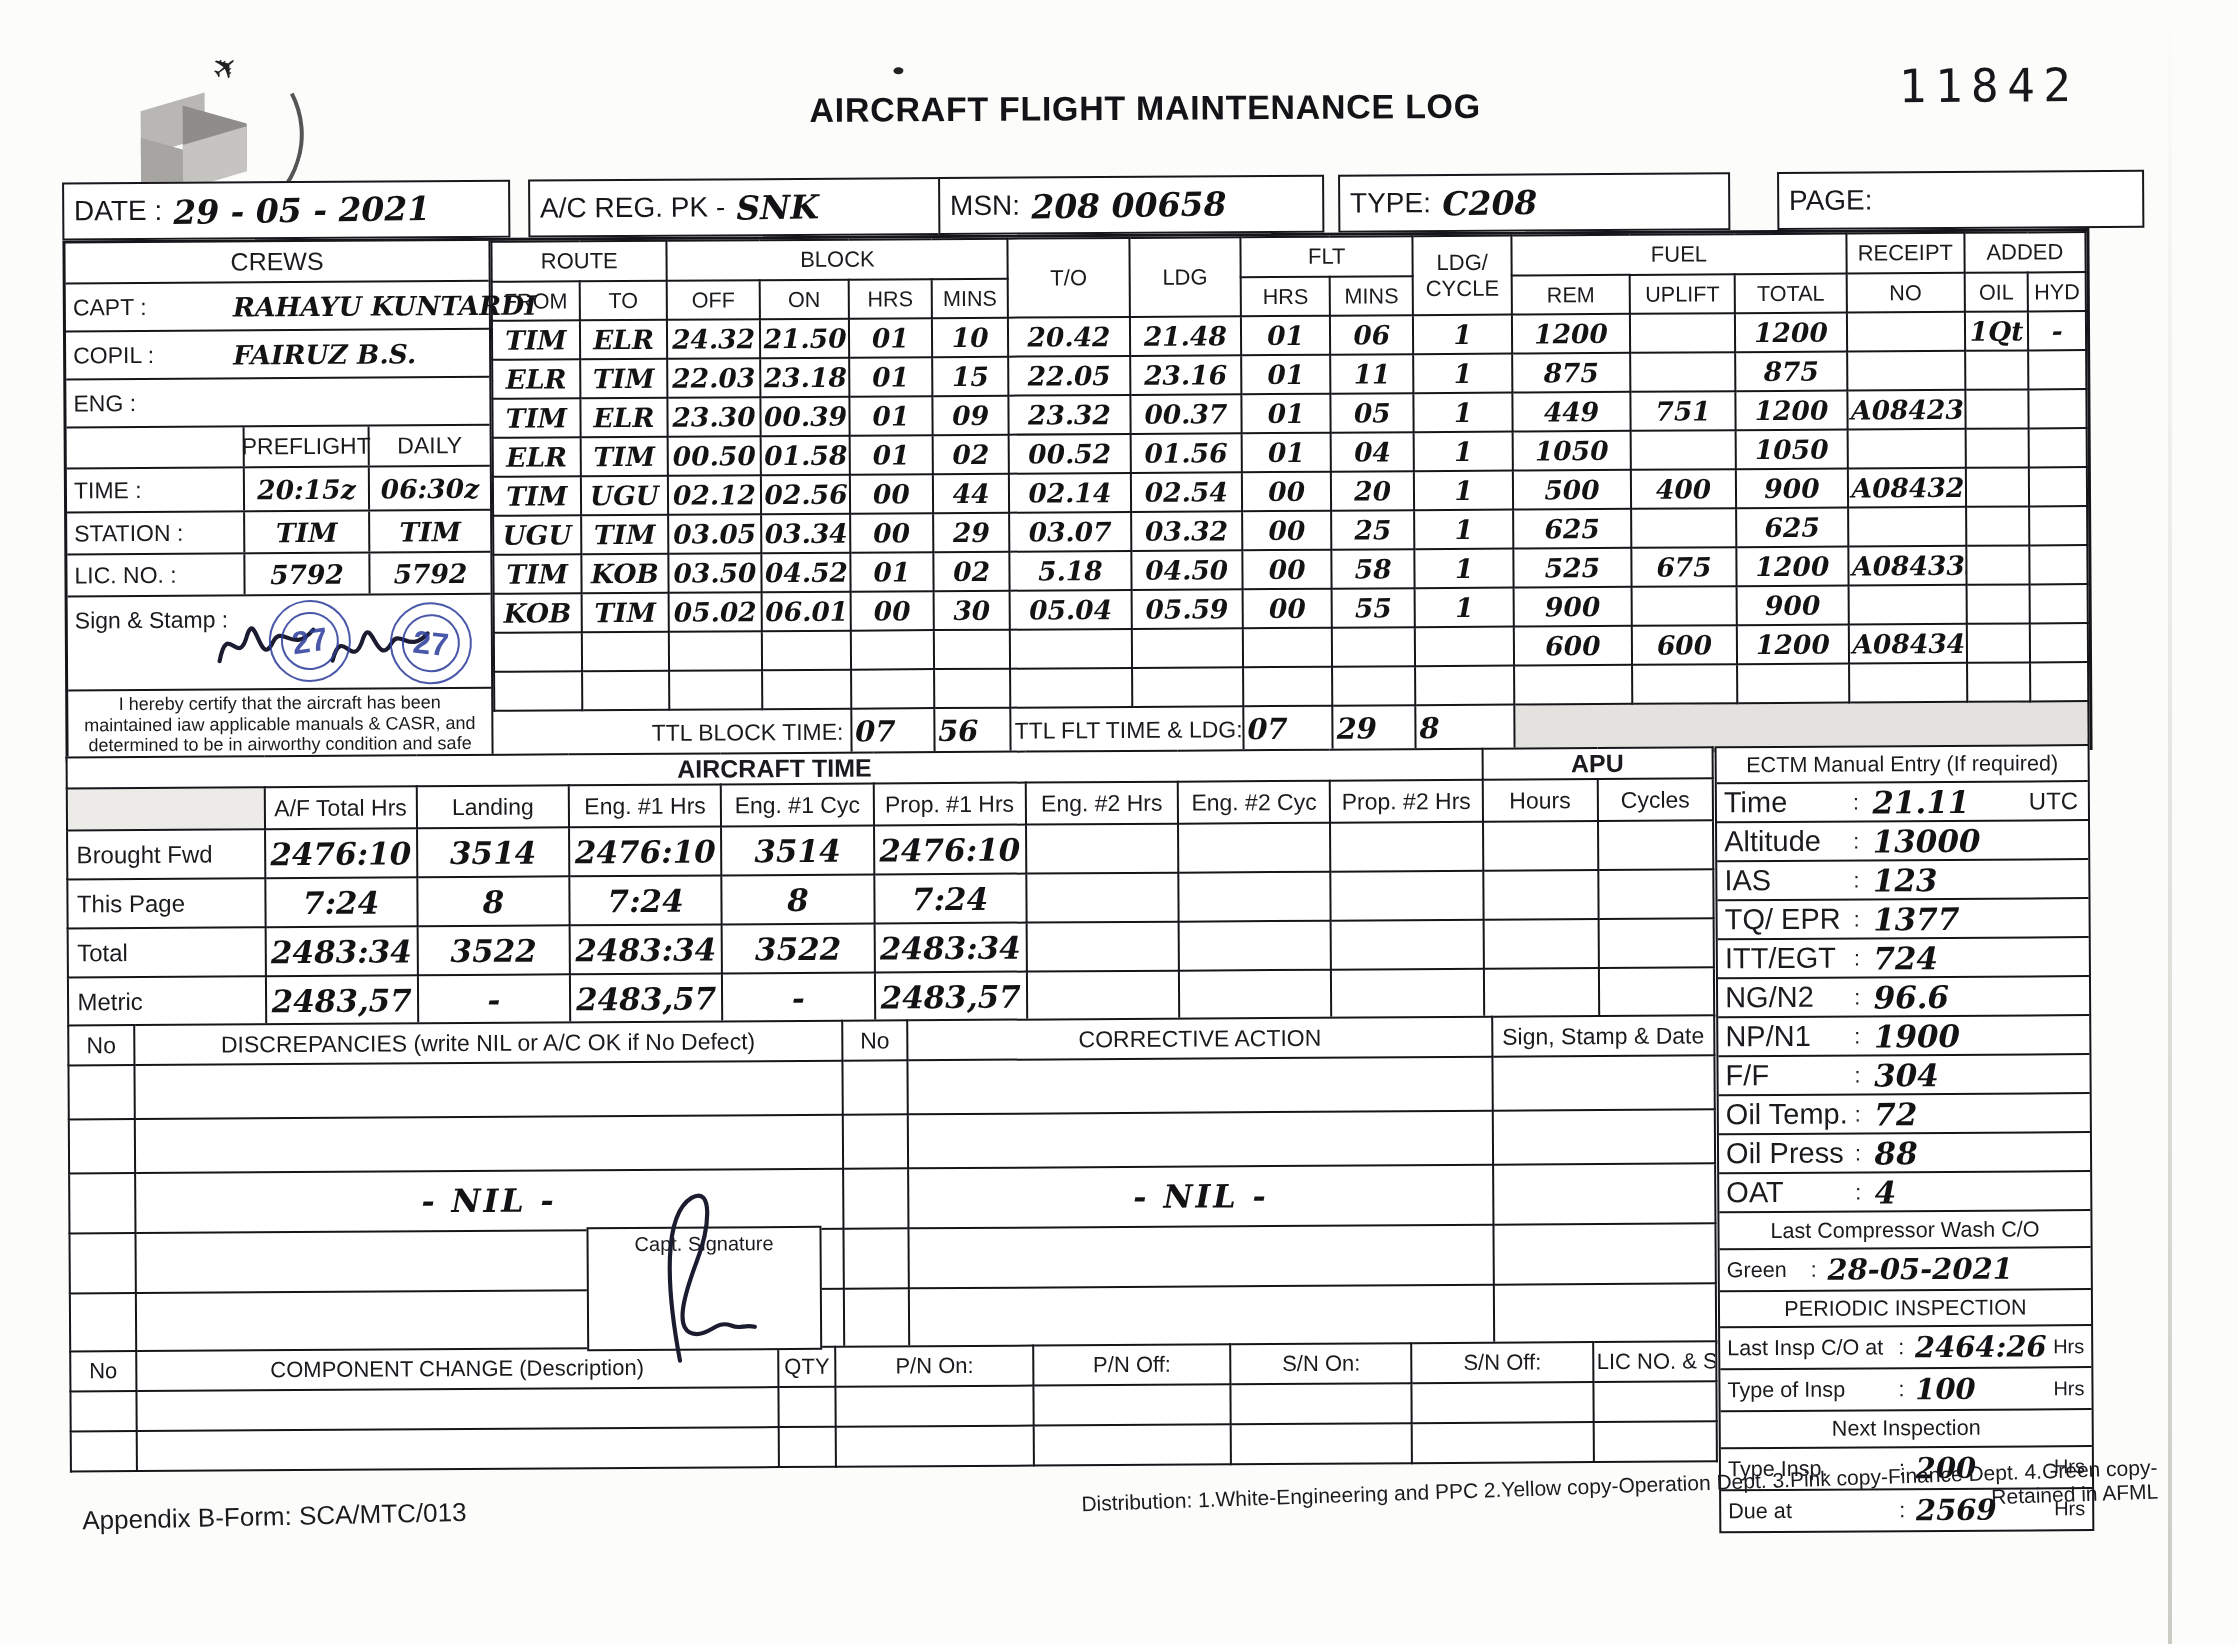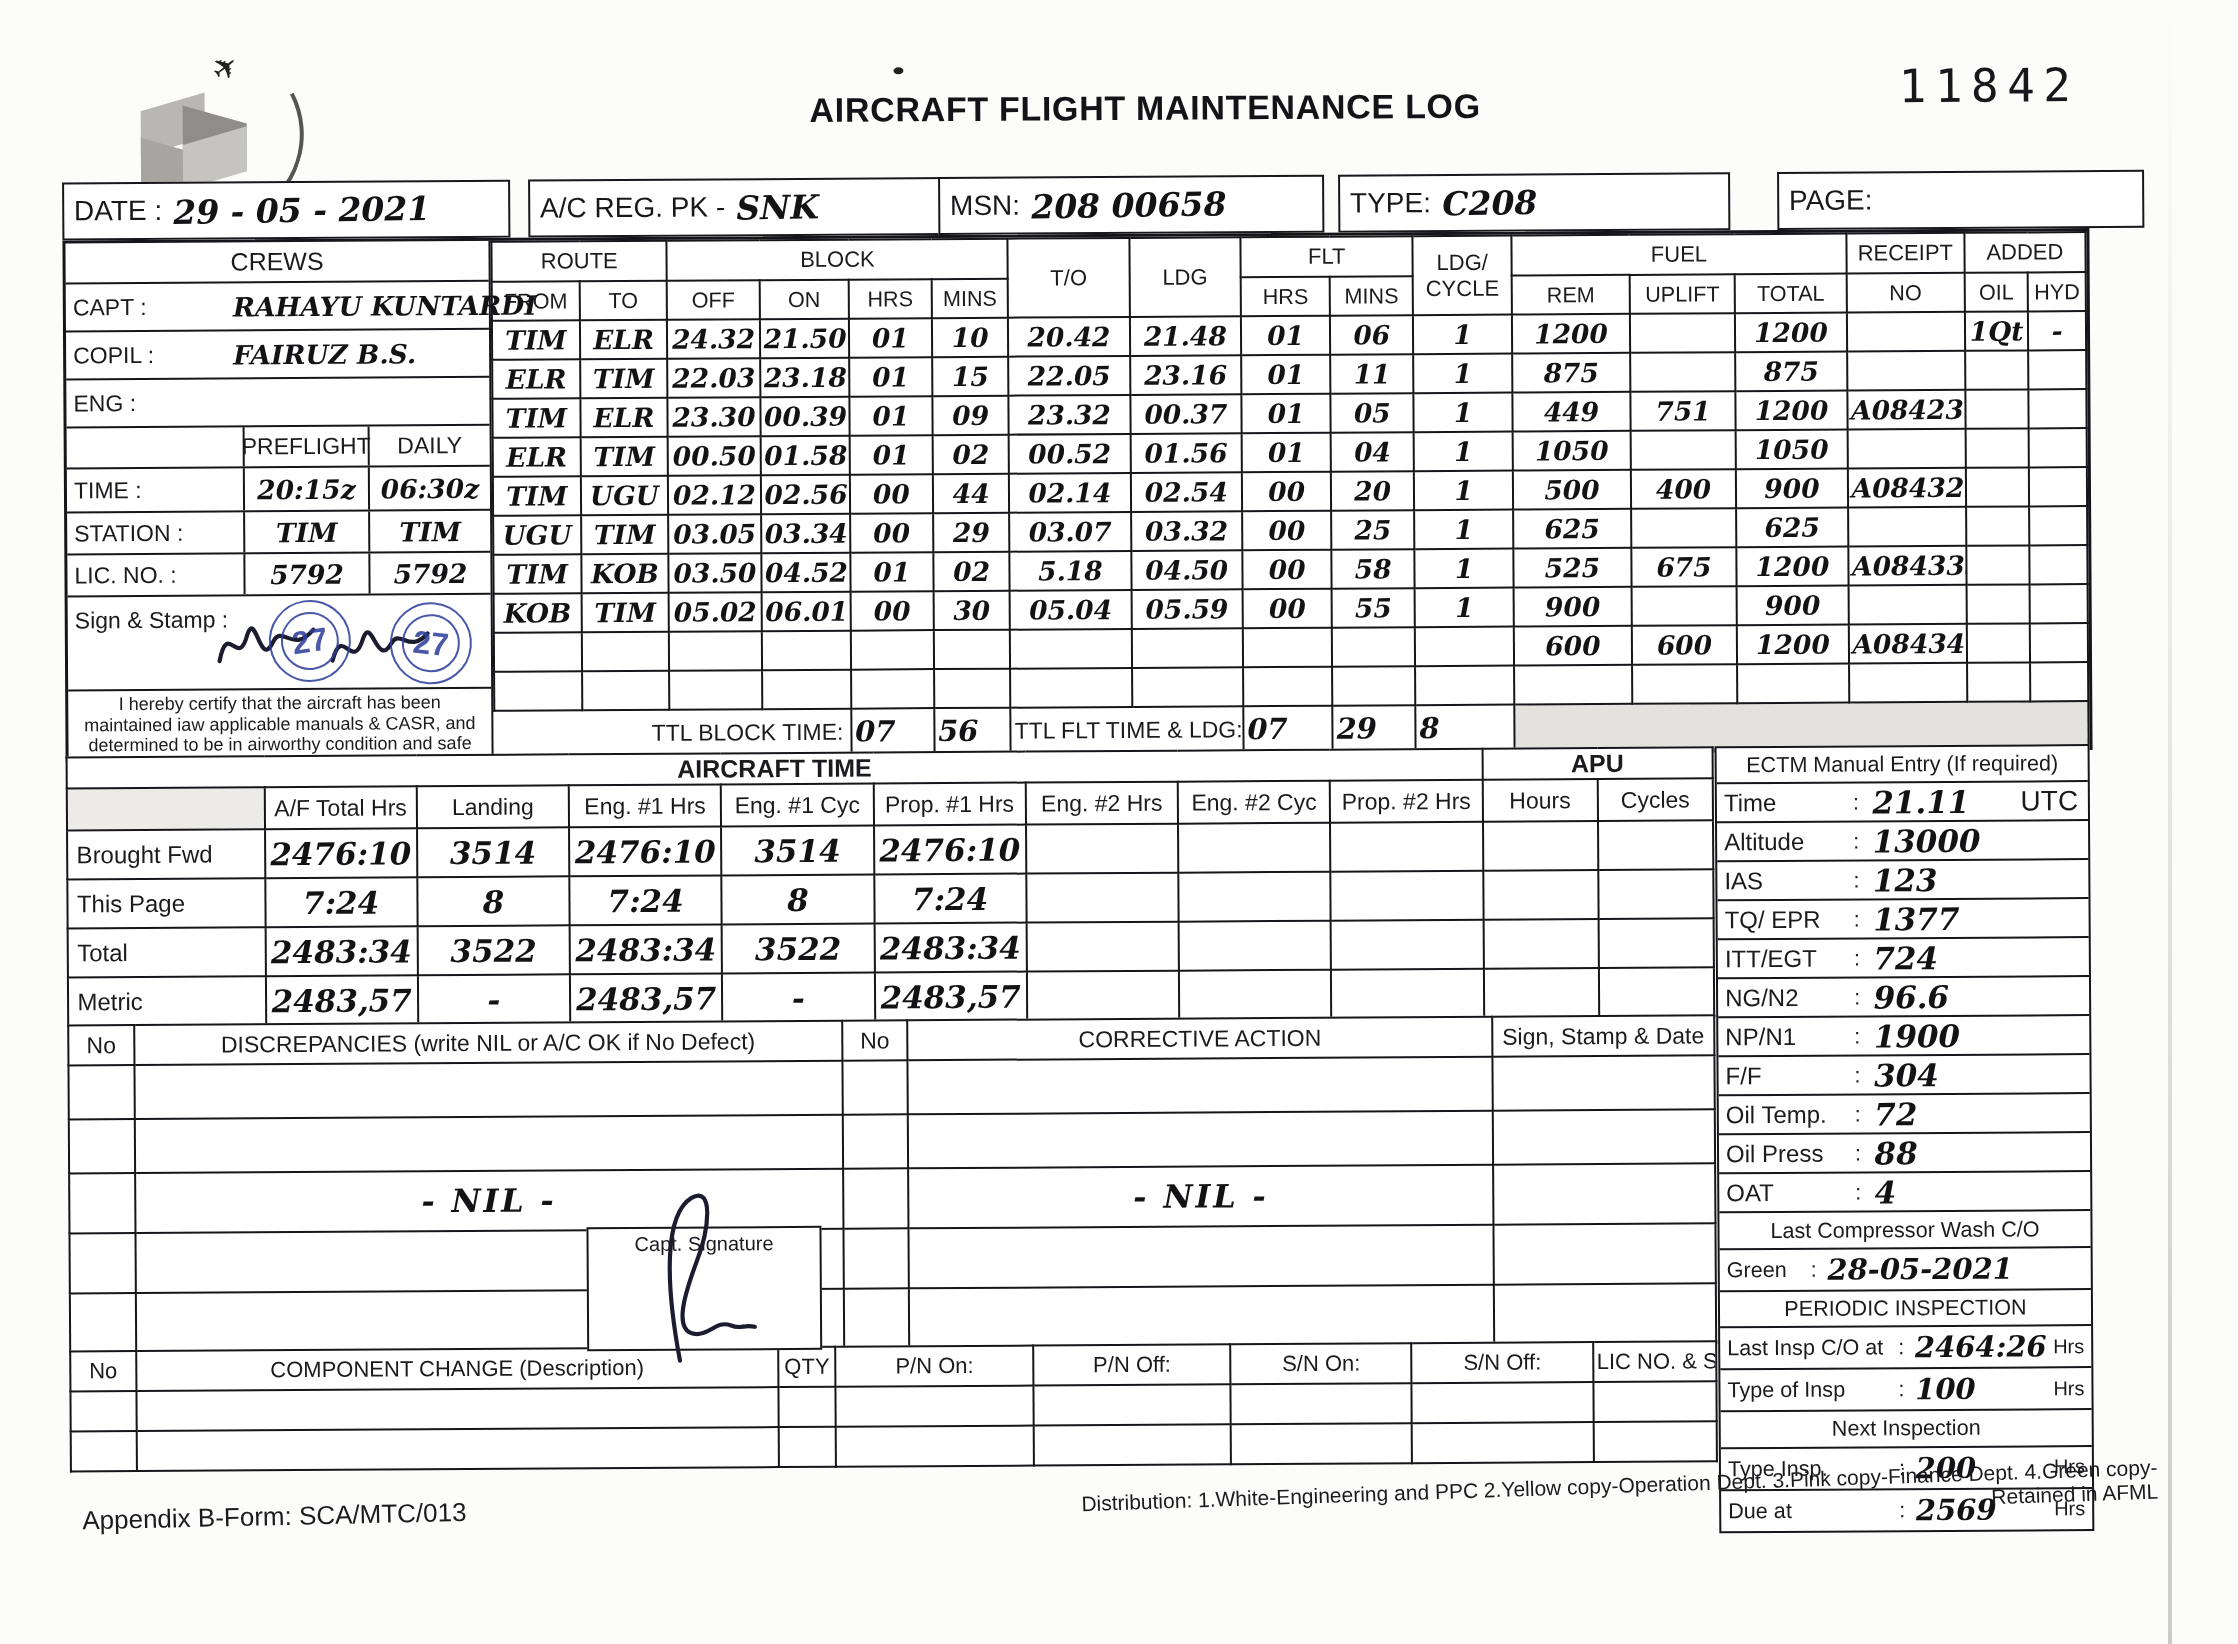--- a/index.html
+++ b/index.html
@@ -105,24 +105,24 @@
 
   
   .sigbox{left:584px;top:1224px;width:231px;height:120px;border:2.1px solid #15151a;z-index:5;overflow:visible;}
   .sigbox .slbl{text-align:center;font-size:20px;margin-top:4.2px;}
   .sigbox svg{position:absolute;left:49px;top:-42px;overflow:visible;}
 
   
   .rp{left:1715px;top:750px;width:371px;border:2.8px solid #15151a;font-size:21.6px;}
   .rp .sechdr{border-bottom:2.1px solid #15151a;text-align:center;padding:4.2px 2.8px;font-size:21.6px;}
   .ectm-row{display:flex;align-items:center;border-bottom:2.1px solid #15151a;height:37px;padding:0 7px;}
-  .ectm-row .el{width:129px;flex:none;font-size:24px;}
+  .ectm-row .el{width:129px;flex:none;font-size:29px;}
   .ectm-row .colon{width:19.5px;flex:none;}
   .ectm-row .hw{font-size:31px;flex:1;}
-  .ectm-row .sfx{flex:none;font-size:28px;padding-right:2.8px;}
+  .ectm-row .sfx{flex:none;font-size:24px;padding-right:2.8px;}
   .rp .insp-row{display:flex;align-items:center;border-bottom:2.1px solid #15151a;height:40px;padding:0 7px;}
   .rp .insp-row .el{flex:none;font-size:21.6px;width:171px;}
   .rp .insp-row .colon{width:16.7px;flex:none;}
   .rp .insp-row .hw{font-size:29px;flex:1;}
   .rp .insp-row .sfx{flex:none;font-size:20px;}
   .rp .last{border-bottom:none;}
 
   
   .appendix{position:absolute;left:78px;top:1496px;font-size:26px;transform:rotate(-0.9deg);}
   .distrib{position:absolute;left:997px;top:1478px;width:1157px;text-align:right;font-size:21px;

